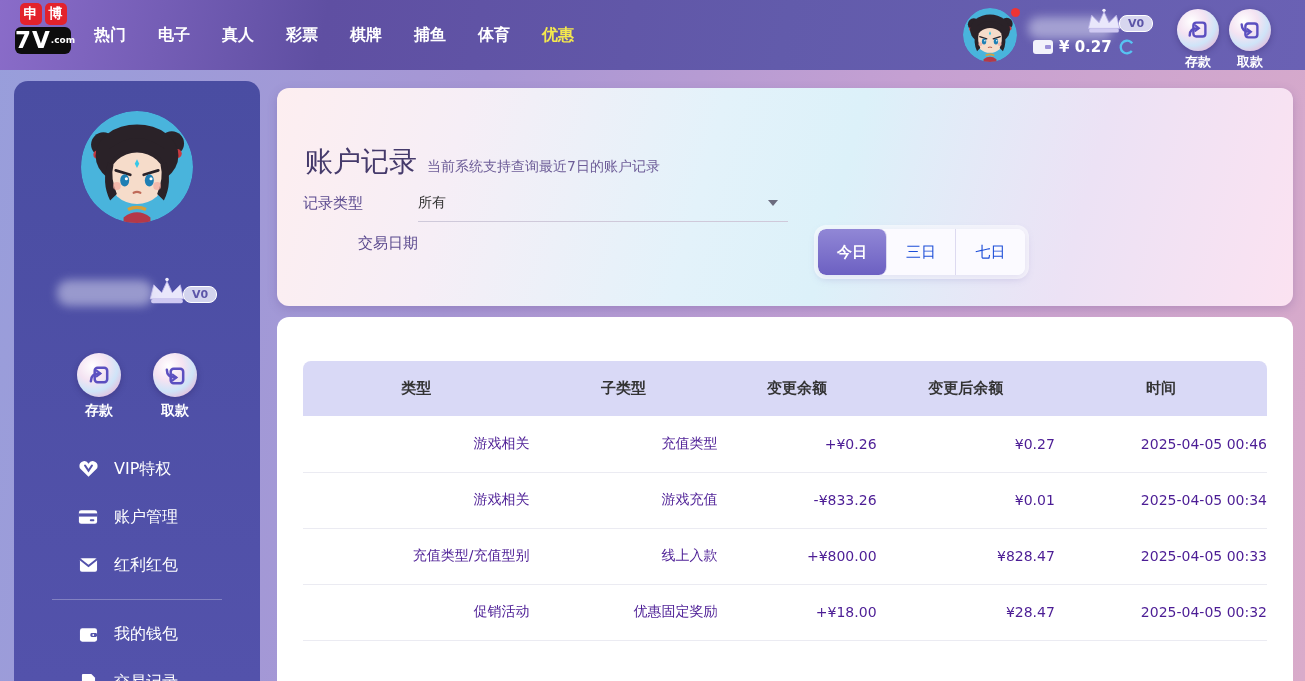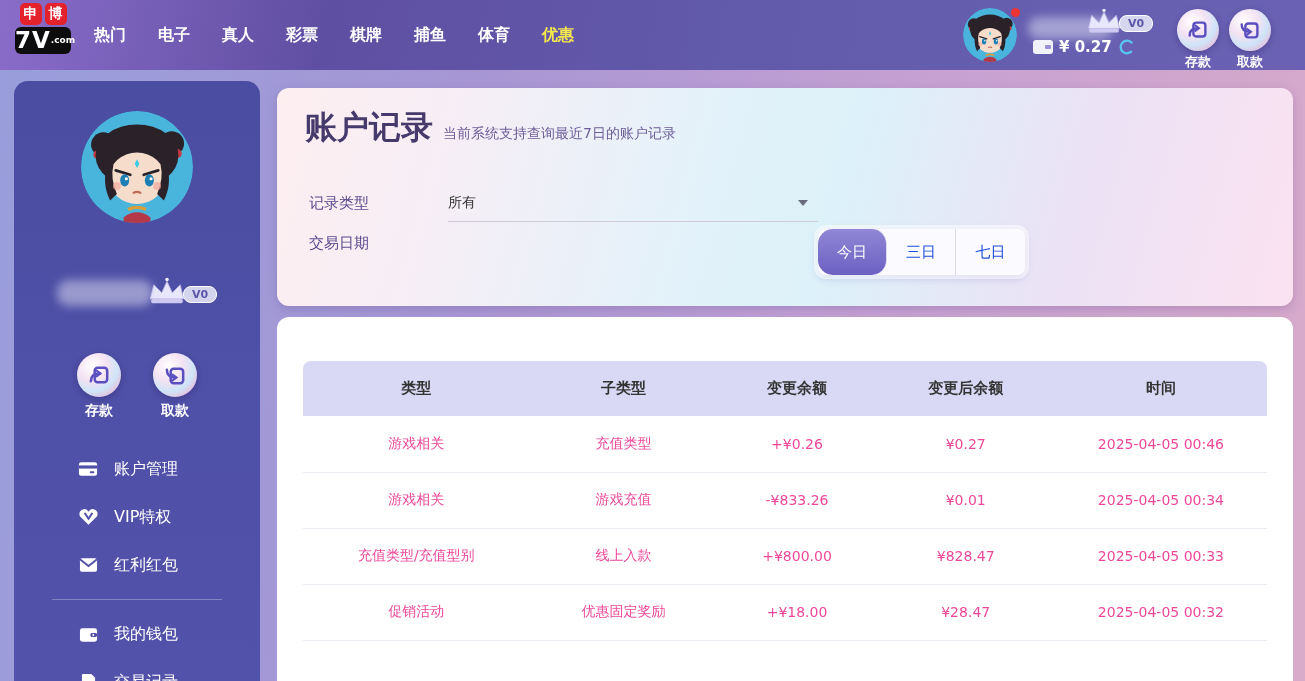--- a/index.html
+++ b/index.html
@@ -60,50 +60,50 @@
   .menu-item { height:48px; display:flex; align-items:center; padding-left:64px; gap:16px;
                color:#ffffff; font-size:16px; cursor:pointer; }
   .menu-item .micon { width:20px; height:20px; display:flex; align-items:center; justify-content:center; }
   .menu-divider { height:1px; background:rgba(255,255,255,0.28); margin:10px 38px; }
 
   
   .panel-head { position:absolute; left:277px; top:88px; width:1016px; height:218px; border-radius:12px;
        background:linear-gradient(105deg,#fdeef0 0%,#f6eef6 18%,#e3f2fa 42%,#dcf1f9 55%,#ece2f5 78%,#fbe2f1 100%);
        box-shadow:0 3px 10px rgba(90,70,140,0.25); }
   .head-title-row { position:absolute; left:28px; top:18px; display:flex; align-items:baseline; gap:10px; }
-  .page-title { font-size:32px; font-weight:bold; color:#453a6b; }
+  .page-title { font-size:28px; font-weight:normal; color:#453a6b;margin-top:37px; }
   .page-subtitle { font-size:14px; color:#6d5d98; }
 
-  .filter-row { position:absolute; left:32px; display:flex; align-items:center;gap:24px; }
+  .filter-row { position:absolute; left:26px; display:flex; align-items:center; }
   .filter-label { width:115px; font-size:15px; color:#5b4a8f; }
   .filter-field { width:370px; height:38px; display:flex; align-items:center; position:relative;
                   font-size:14px; color:#333; }
   .filter-field.solid { border-bottom:1px solid #cfc9da; }
   .filter-field.dashed { border-bottom:1px dashed #b9b3c6; }
   .caret-down { position:absolute; right:10px; width:0; height:0;
                 border-left:5px solid transparent; border-right:5px solid transparent;
                 border-top:6px solid #6b6b7e; }
   .cal-icon { position:absolute; right:2px; top:7px; }
 
   .range-group { position:absolute; left:541px; top:141px; display:flex; border-radius:8px;
                  background:#fbfaff; box-shadow:0 0 0 4px rgba(255,255,255,0.55), 0 3px 8px rgba(120,105,190,0.35);
                  overflow:hidden; }
   .range-btn { width:69px; height:46px; display:flex; align-items:center; justify-content:center;
                font-size:15px; color:#1d4ed8; background:#fbfaff; cursor:pointer; border-right:1px solid #dddaf0; }
   .range-btn:last-child { border-right:none; }
   .range-btn.active { background:linear-gradient(180deg,#9187d6 0%,#6c60c2 100%); color:#fff;
-                      border-radius:15px; }
+                      border-radius:8px;font-weight:bold; }
 
   .panel-table { position:absolute; left:277px; top:317px; width:1016px; height:364px;
                  background:#ffffff; border-radius:12px 12px 0 0; padding:20px 26px 0 26px; }
   table.rec { width:100%; border-collapse:collapse; table-layout:fixed;margin-top:24px; }
   .rec thead th { background:#d9d9f6; height:55px; font-size:15px; font-weight:600; color:#333; }
   .rec thead th:first-child { border-radius:8px 0 0 0; }
   .rec thead th:last-child { border-radius:0 8px 0 0; }
-  .rec tbody td { height:56px; text-align:center; font-size:14px; color:#ec4899;
+  .rec tbody td { height:56px; text-align:right; font-size:14px; color:#4c1d95;
                   border-bottom:1px solid #ebebf2; }
   .rec .col1{width:23.5%;} .rec .col2{width:19.5%;} .rec .col3{width:16.5%;}
   .rec .col4{width:18.5%;} .rec .col5{width:22%;}
   td.chg { color:#e61414; }
   td.aft { color:#5f54d8; }
 </style>
 </head>
 <body>
 
 <svg width="0" height="0" style="position:absolute">
@@ -239,36 +239,36 @@
               <use href="#transfer-art"></use>
             </svg>
           </div>
         <div class="lbl">取款</div>
       </div>
     </div>
 
     <div class="side-menu">
       <div class="menu-item">
         <span class="micon">
+          <svg viewBox="0 0 22 20" width="19" height="18">
+              <path d="M11,19 L1,9 Q-1,3 5,1 Q9,0 11,4 Q13,0 17,1 Q23,3 21,9 Z" fill="#fff"></path>
+              <path d="M7,6 L11,12 L15,6" stroke="#5352ab" stroke-width="2.4" fill="none" stroke-linecap="round"></path>
+            </svg>
+        </span>
+        <span>VIP特权</span>
+      </div>
+      <div class="menu-item">
+        <span class="micon">
           <svg viewBox="0 0 22 18" width="20" height="17">
               <rect x="1" y="1" width="20" height="15" rx="2.5" fill="#fff"></rect>
               <rect x="1" y="4.5" width="20" height="3.5" fill="#5352ab"></rect>
               <rect x="13" y="11" width="5" height="2" rx="1" fill="#5352ab"></rect>
             </svg>
         </span>
         <span>账户管理</span>
-      </div>
-      <div class="menu-item">
-        <span class="micon">
-          <svg viewBox="0 0 22 20" width="19" height="18">
-              <path d="M11,19 L1,9 Q-1,3 5,1 Q9,0 11,4 Q13,0 17,1 Q23,3 21,9 Z" fill="#fff"></path>
-              <path d="M7,6 L11,12 L15,6" stroke="#5352ab" stroke-width="2.4" fill="none" stroke-linecap="round"></path>
-            </svg>
-        </span>
-        <span>VIP特权</span>
       </div>
       <div class="menu-item">
         <span class="micon">
           <svg viewBox="0 0 20 16" width="19" height="16">
               <rect x="1" y="1" width="18" height="14" rx="2" fill="#fff"></rect>
               <path d="M1,2 L10,9 L19,2" stroke="#5352ab" stroke-width="2" fill="none"></path>
             </svg>
         </span>
         <span>红利红包</span>
       </div>
@@ -303,21 +303,21 @@
     </div>
 
     <div class="filter-row" style="top:96px;">
       <div class="filter-label">记录类型</div>
       <div class="filter-field solid">
         <span>所有</span>
         <span class="caret-down"></span>
       </div>
     </div>
 
-    <div class="filter-row" style="top:146px;">
+    <div class="filter-row" style="top:146px;text-align:right;">
       <div class="filter-label">交易日期</div>
     </div>
 
     <div class="range-group">
       <div class="range-btn active">今日</div>
       <div class="range-btn">三日</div>
       <div class="range-btn">七日</div>
     </div>
   </div>
 

